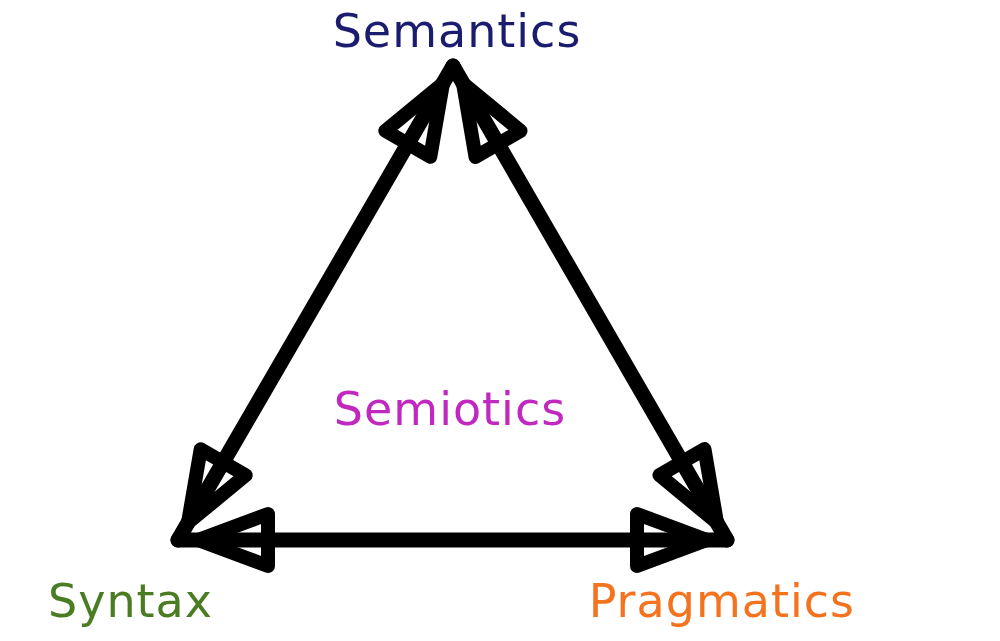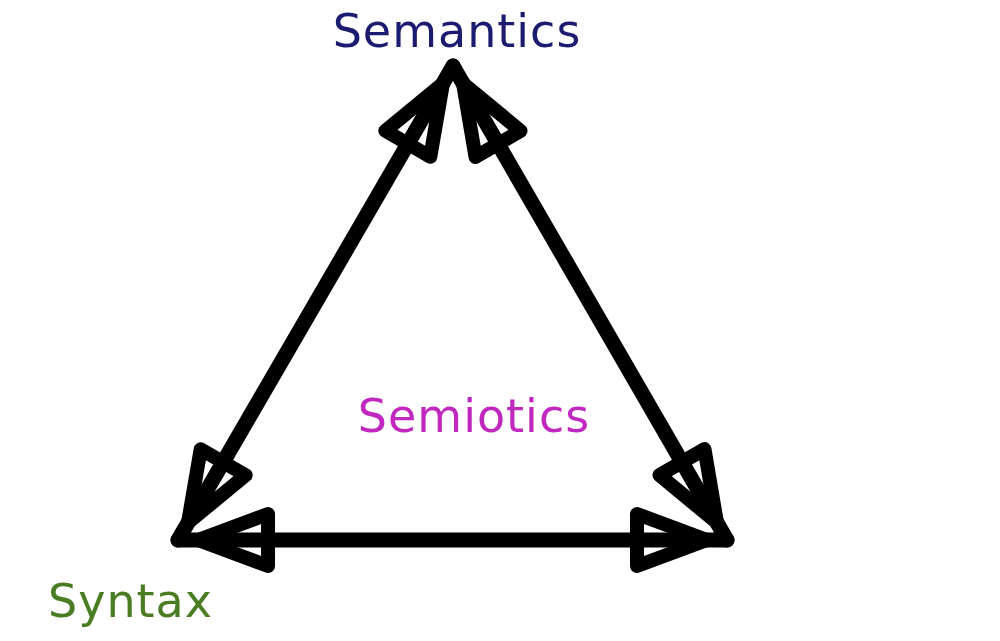--- a/index.html
+++ b/index.html
@@ -35,24 +35,23 @@
   }
   .label-syntax {
     left: 8px;
     top: 578px;
   }
   .label-pragmatics {
     right: 10px;
     top: 578px;
   }
   .label-semiotics {
-    left: 474px;
+    left: 450px;
     top: 386px;
     transform: translateX(-50%);
-    margin-top: 7px;
   }
 </style>
 </head>
 <body>
 
 <div class="canvas">
 
   <svg width="1000" height="641" viewBox="0 0 1000 641">
     <g fill="none" stroke-width="14" stroke-linejoin="round" stroke-linecap="round" stroke="#000000">
 
@@ -76,16 +75,17 @@
         <path d="M 727 540 L 453 66"></path>
         <path d="M 178 540 L 727 540"></path>
       </g>
     </g>
   </svg>
 
   <div class="vertex-label label-semantics" style="color: rgb(27, 27, 112);">Semantics</div>
 
   <div class="vertex-label label-syntax" style="color: rgb(74, 125, 35); margin-left: 40px;">Syntax</div>
 
+  <div class="vertex-label label-pragmatics" style="color: rgb(244, 115, 31);">Pragmatics</div>
 
   <div class="vertex-label label-semiotics" style="color: rgb(192, 40, 192);">Semiotics</div>
 
 </div>
 
 </body></html>

